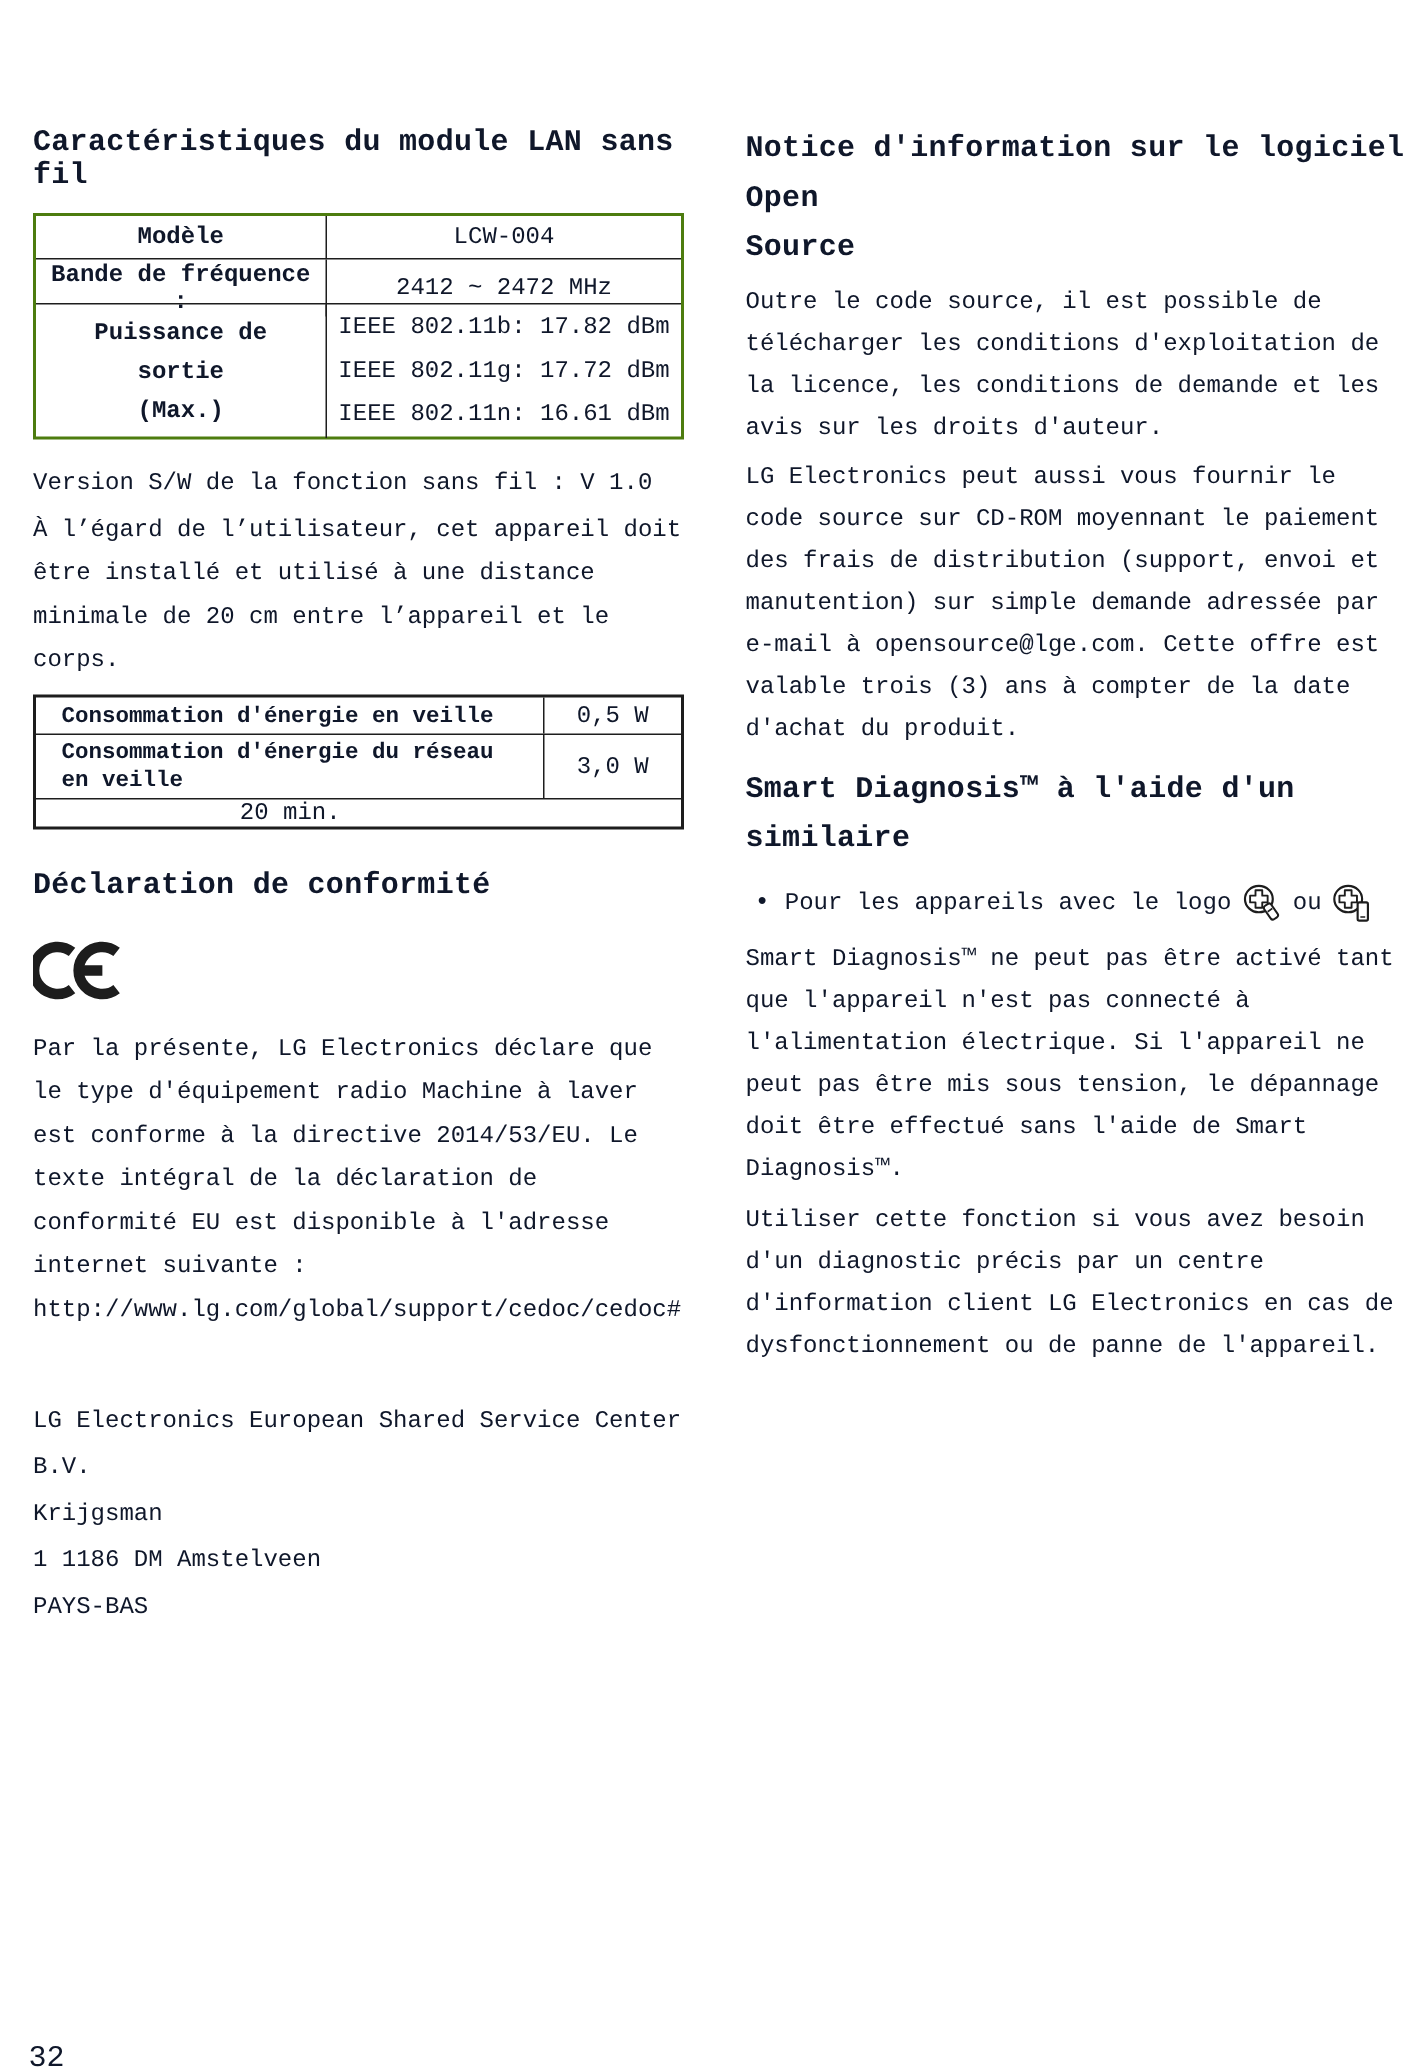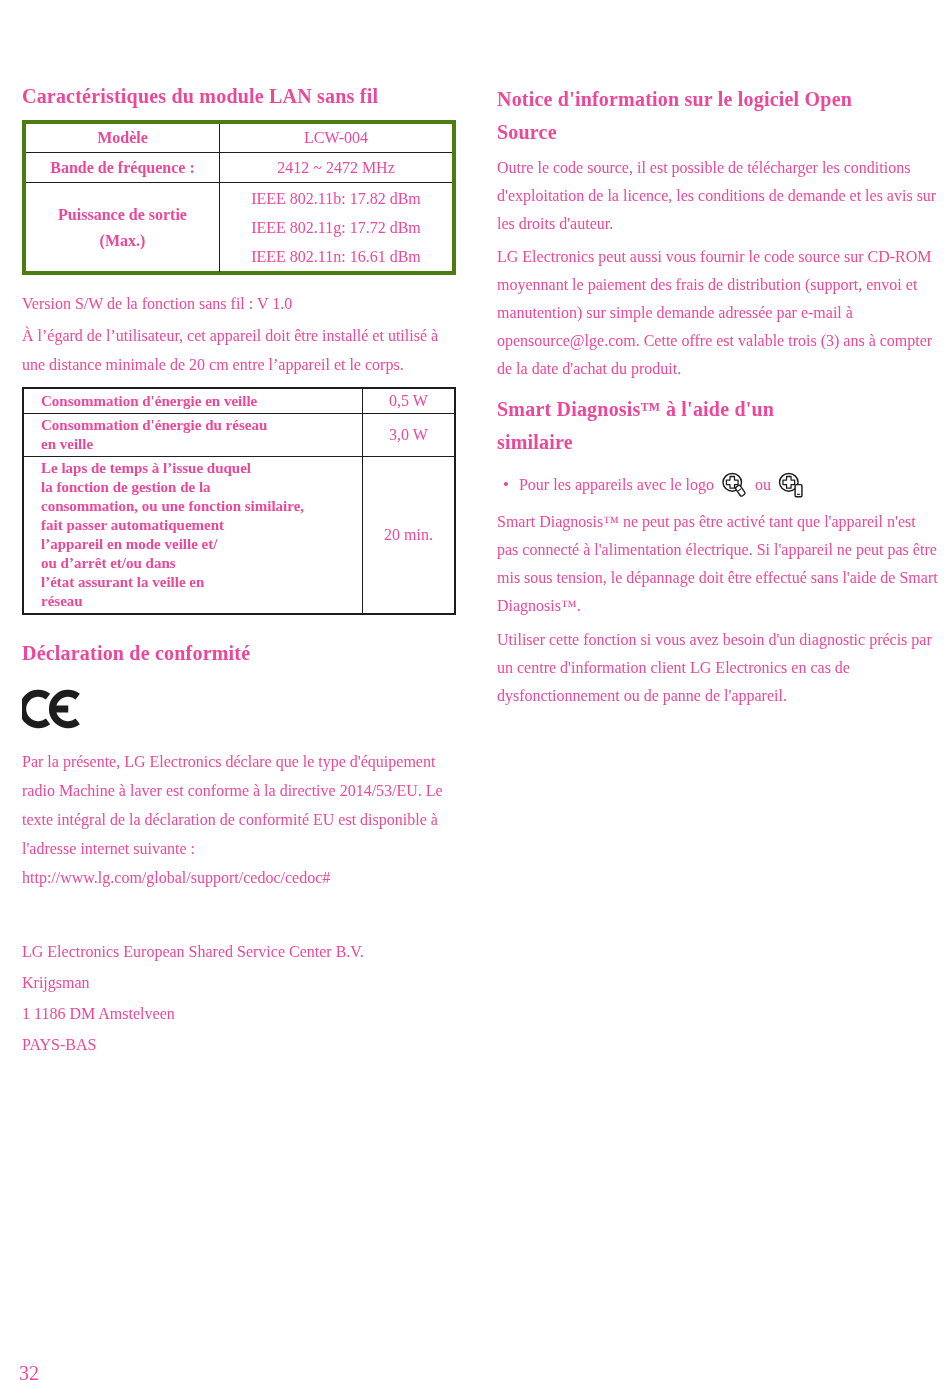--- a/index.html
+++ b/index.html
@@ -1,34 +1,34 @@
 <!DOCTYPE html>
 <html><head>
 <meta charset="utf-8">
 <style>
   html,body { margin:0; padding:0; background:#ffffff; }
   .page {
     position:relative; width:950px; height:1380px; background:#ffffff;
-    font-family:Liberation Serif, serif; color:#ec4899;
+    font-family:Liberation Mono, monospace; color:#0f172a;
     overflow:hidden;
   }
   .col { position:absolute; }
   .col-left  { left:22px;  top:85px; width:434px; }
   .col-right { left:497px; top:83px; width:441px; }
 
   .h1 { font-size:20px; font-weight:bold; margin:0; line-height:22px; letter-spacing:0.2px; }
   .h1.two-line { line-height:33px; white-space:pre-line; }
   .h2 { font-size:20px; font-weight:bold; margin:26px 0 0 0; line-height:24px; letter-spacing:0.2px; }
   .h2.two-line { line-height:33px; white-space:pre-line; margin-top:10px; }
 
   .body { font-size:16px; line-height:29px; margin:0; }
   .col-right .body { line-height:28px; margin-top:5px; width:441px; }
 
   
-  .spec-table { margin-top:13px; width:434px; border:4px solid #4d7c0f; box-sizing:border-box; }
+  .spec-table { margin-top:13px; width:434px; border:2px solid #4d7c0f; box-sizing:border-box; }
   .sr { display:grid; grid-template-columns:194px 1fr; }
   .sr + .sr { border-top:1.5px solid #1d1d1d; }
   .sc { display:flex; align-items:center; justify-content:center; text-align:center;
         font-size:16px; padding:1px 6px; box-sizing:border-box; }
   .sc.lbl { font-weight:bold; border-right:1.5px solid #1d1d1d; }
   .sr-1 { height:28px; } .sr-2 { height:29px; } .sr-3 { height:88px; }
   .pre { white-space:pre-line; }
   .sr-3 .lbl { line-height:26px; }
   .sr-3 .val { line-height:29px; }
 
@@ -91,28 +91,20 @@
       <div class="er er-1">
         <div class="el">Consommation d'énergie en veille</div>
         <div class="ev">0,5 W</div>
       </div>
       <div class="er er-2">
         <div class="el pre">Consommation d'énergie du réseau
 en veille</div>
         <div class="ev">3,0 W</div>
       </div>
       <div class="er er-3">
-        <div class="el pre">Le laps de temps à l’issue duquel
-la fonction de gestion de la
-consommation, ou une fonction similaire,
-fait passer automatiquement
-l’appareil en mode veille et/
-ou d’arrêt et/ou dans
-l’état assurant la veille en
-réseau</div>
         <div class="ev">20 min.</div>
       </div>
     </div>
 
     <h2 class="h2">Déclaration de conformité</h2>
 
     <div class="ce-wrap">
       <svg width="64" height="44" viewBox="0 0 155 100" aria-hidden="true">
         <g fill="none" stroke="#1d1d1d" stroke-width="17">
           <path d="M 63 20 A 38 38 0 1 0 63 80"></path>

